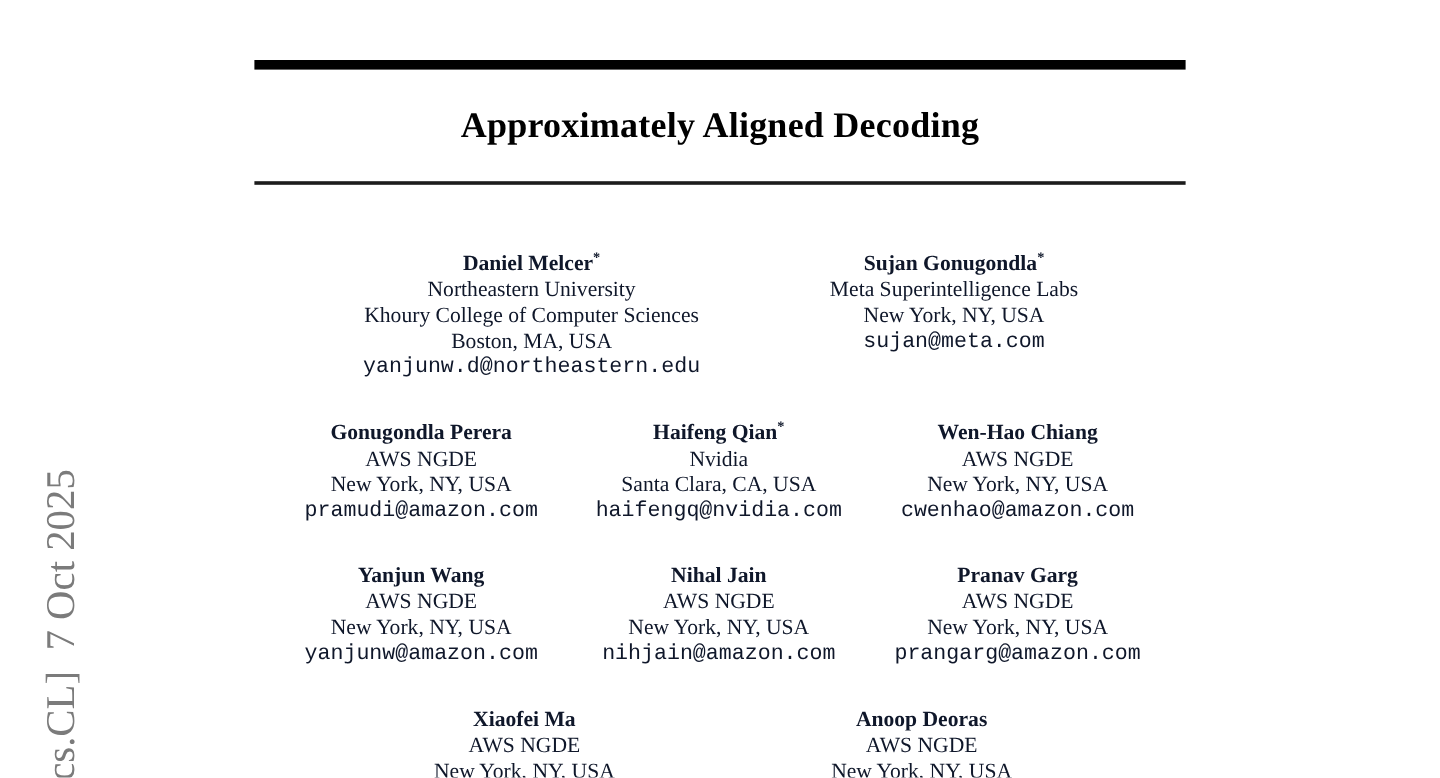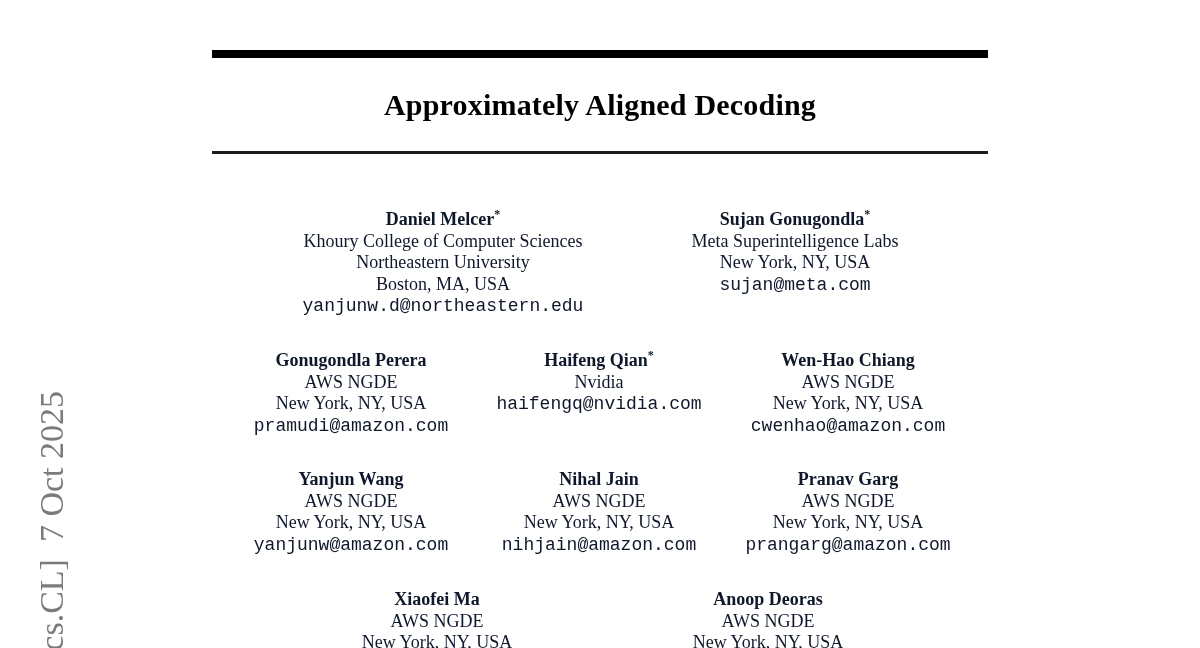--- a/index.html
+++ b/index.html
@@ -86,22 +86,22 @@
 <div class="page">
 
   <div class="rule-thick"></div>
 
   <h1 class="paper-title" style="margin:0">Approximately Aligned Decoding</h1>
 
   <div class="rule-thin"></div>
 
   <div class="author" style="left:263px; top:209px; width:360px">
     <div class="a-name"><span>Daniel Melcer</span><sup>*</sup></div>
+    <div class="a-line">Northeastern University</div>
     <div class="a-line">Khoury College of Computer Sciences</div>
-    <div class="a-line">Northeastern University</div>
     <div class="a-line">Boston, MA, USA</div>
     <div class="a-email">yanjunw.d@northeastern.edu</div>
   </div>
 
   <div class="author" style="left:615px; top:209px; width:360px">
     <div class="a-name"><span>Sujan Gonugondla</span><sup>*</sup></div>
     <div class="a-line">Meta Superintelligence Labs</div>
     <div class="a-line">New York, NY, USA</div>
     <div class="a-email">sujan@meta.com</div>
   </div>
@@ -109,20 +109,21 @@
   <div class="author" style="left:226px; top:350px; width:250px">
     <div class="a-name"><span>Gonugondla Perera</span><sup></sup></div>
     <div class="a-line">AWS NGDE</div>
     <div class="a-line">New York, NY, USA</div>
     <div class="a-email">pramudi@amazon.com</div>
   </div>
 
   <div class="author" style="left:474px; top:350px; width:250px">
     <div class="a-name"><span>Haifeng Qian</span><sup>*</sup></div>
     <div class="a-line">Nvidia</div>
+    <div class="a-line">Santa Clara, CA, USA</div>
     <div class="a-email">haifengq@nvidia.com</div>
   </div>
 
   <div class="author" style="left:723px; top:350px; width:250px">
     <div class="a-name"><span>Wen-Hao Chiang</span><sup></sup></div>
     <div class="a-line">AWS NGDE</div>
     <div class="a-line">New York, NY, USA</div>
     <div class="a-email">cwenhao@amazon.com</div>
   </div>
 

